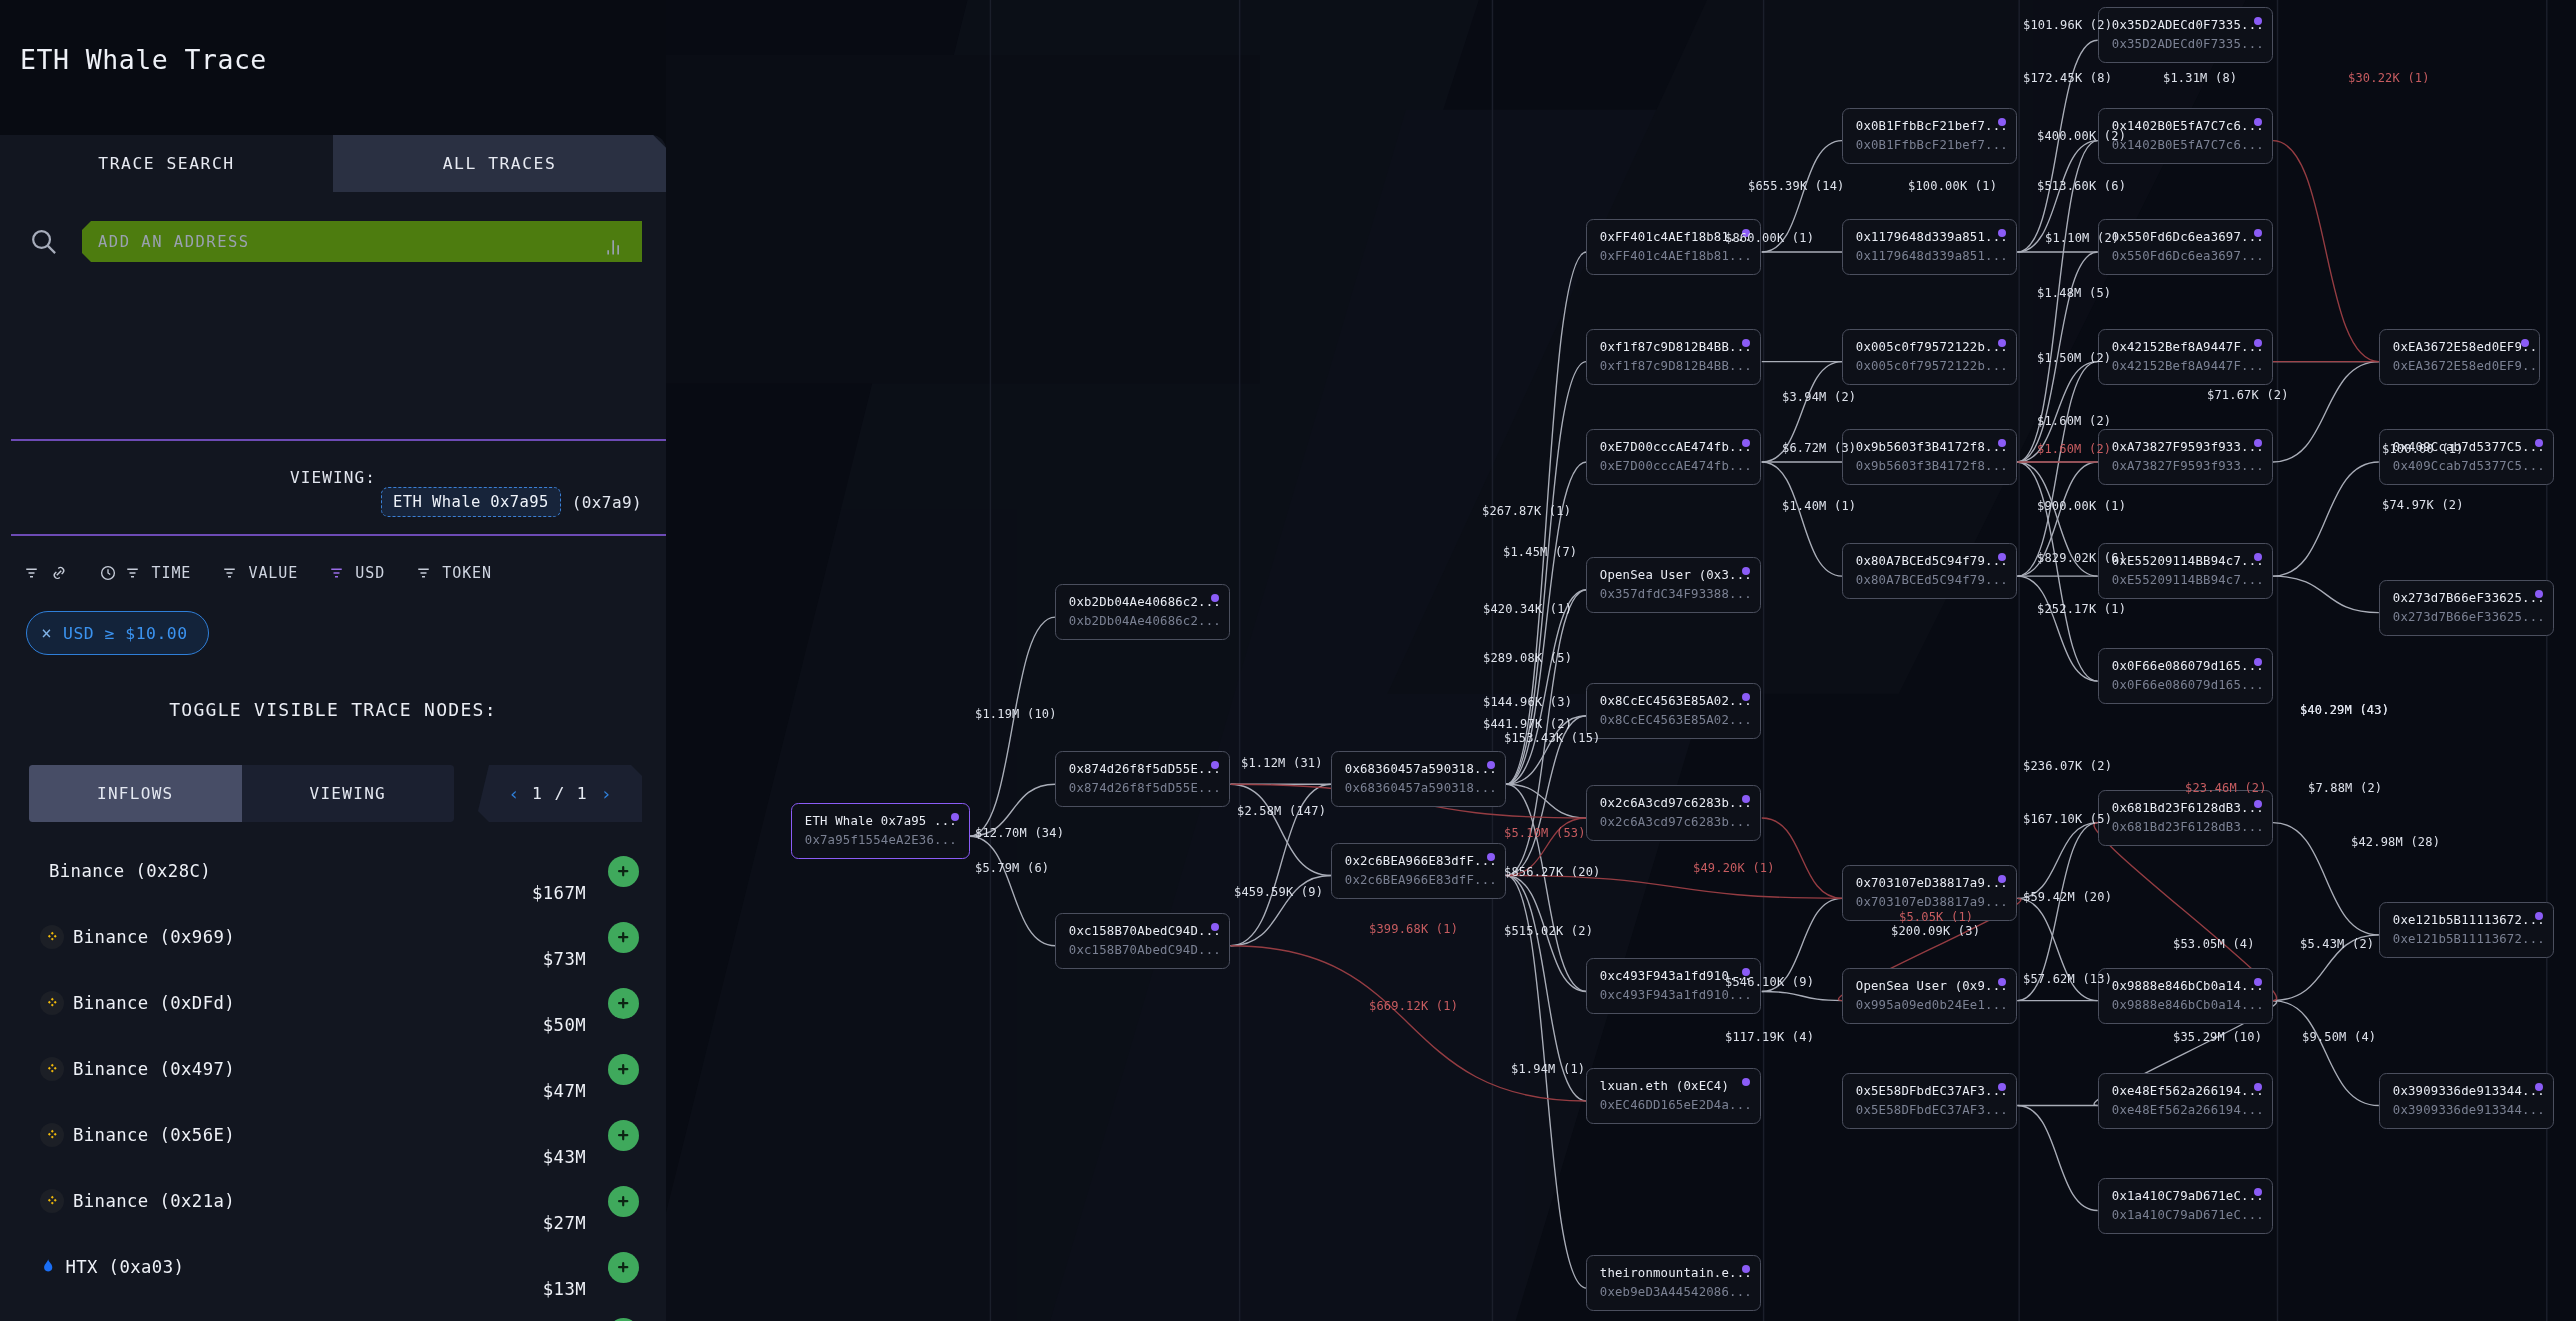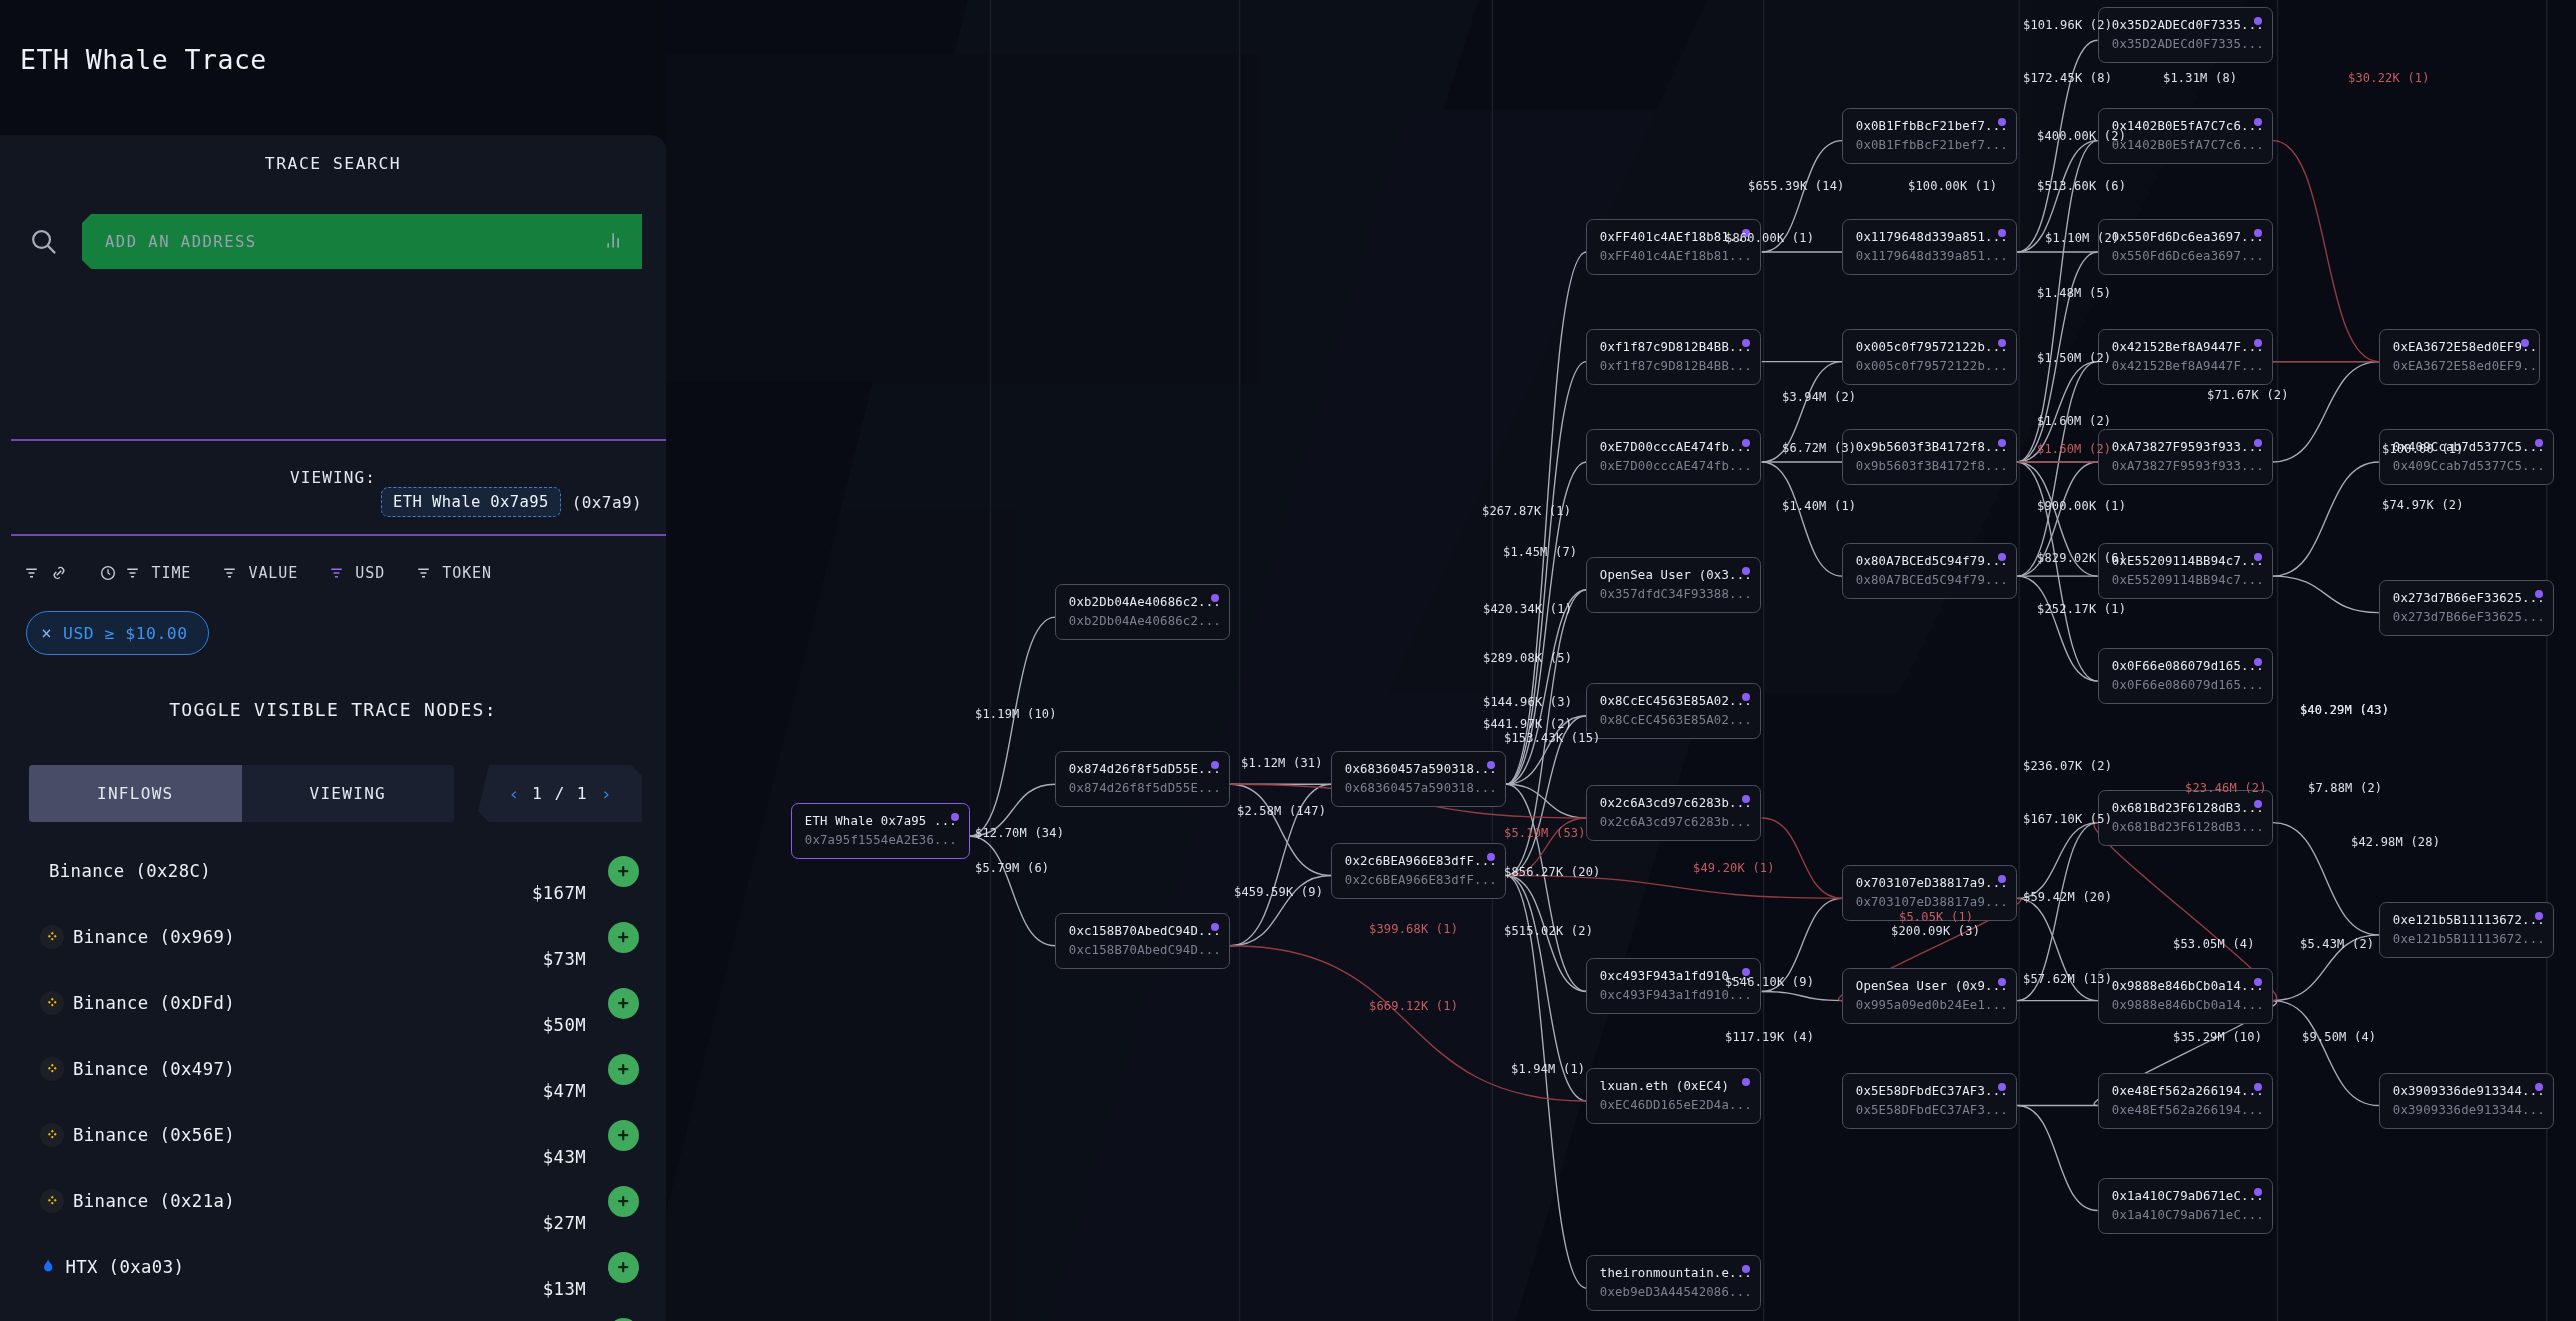--- a/index.html
+++ b/index.html
@@ -78,24 +78,24 @@
     clip-path: polygon(0 0, calc(100% - 12.8px) 0, 100% 12.8px, 100% 100%, 0 100%);
   }
 
   .search-row {
     position: absolute; left: 0; top: 71px; width: 666px; height: 71px;
     display: flex; align-items: center; padding: 0 24px;
   }
   .search-icon { width: 38px; flex: 0 0 38px; display:flex; align-items:center; justify-content:center; }
   .search-box {
     position: relative;
-    flex: 1; height: 55px; margin-left: 20px;
-    background: #15803d;
+    flex: 1; height: 41px; margin-left: 20px;
+    background: #4d7c0f;
     clip-path: polygon(9px 0, 100% 0, 100% 100%, 9px 100%, 0 calc(100% - 9px), 0 9px);
-    display: flex; align-items: center; padding: 0 23px;
+    display: flex; align-items: center; padding: 0 16px;
   }
   .search-box input {
     background: transparent; border: none; outline: none;
     color: #c9ced9; font-size: 15.5px; letter-spacing: 1.5px;
     font-family: inherit; width: 100%;
   }
   .search-box input::placeholder { color: #9aa1b0; }
   .search-bars { position: absolute; right: 18px; top: 15.5px; }
 
   .divider-purple {
@@ -544,20 +544,21 @@
       </div>
   </div>
 
   <div id="sidebar">
     <div id="app-title">ETH Whale Trace</div>
 
     <div id="panel">
 
       <div class="tabs">
         <div class="tab">TRACE SEARCH</div>
+        <div class="tab active">ALL TRACES</div>
       </div>
 
       <div class="search-row">
         <span class="search-icon">
           <svg width="31" height="31" viewBox="0 0 24 24" fill="none" stroke="#a7adbb" stroke-width="1.7">
             <circle cx="10.5" cy="10.5" r="6.5"></circle>
               <line x1="15.4" y1="15.4" x2="21" y2="21"></line>
           </svg>
         </span>
         <div class="search-box">

